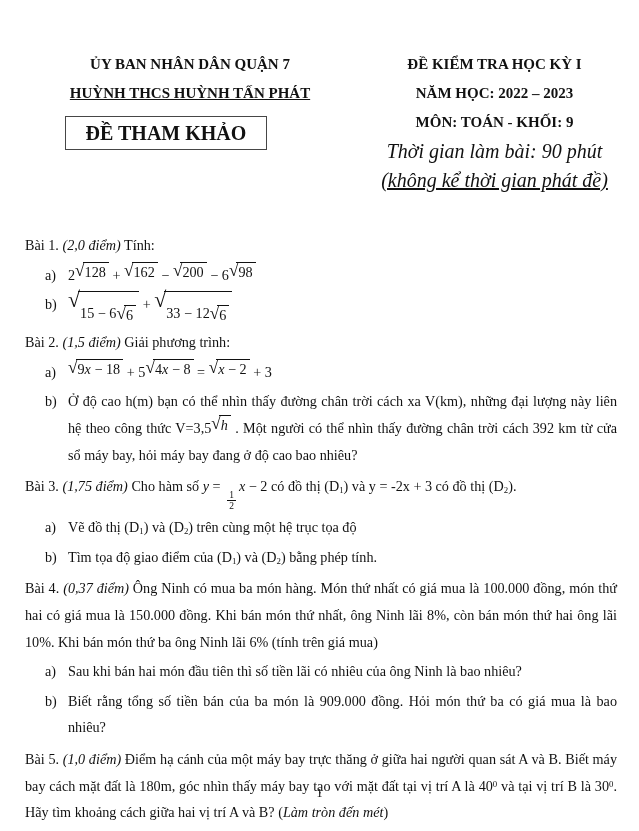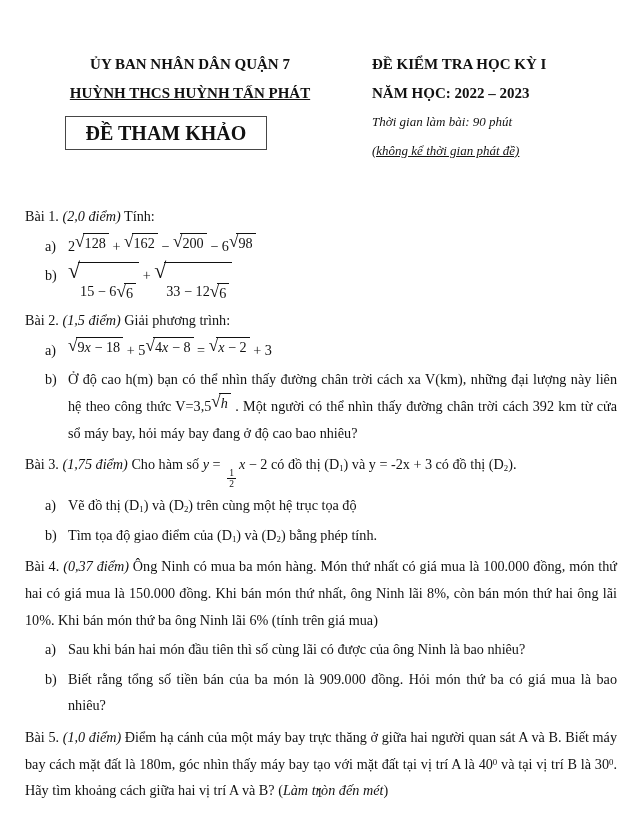--- a/index.html
+++ b/index.html
@@ -11,25 +11,25 @@
     color:#111;
     font-family:"Liberation Serif","DejaVu Serif",serif;
     box-sizing:border-box;
     padding:54px 22px 0 25px;
     overflow:hidden;
   }
 
   
   .header { display:flex; align-items:flex-start; }
   .header-left { width:330px; text-align:center; flex:none; }
-  .header-right { flex:1; text-align:left; padding-left:17px; }
+  .header-right { flex:1; text-align:center; padding-left:17px; }
   .h-line { font-size:15px; line-height:20px; margin-bottom:9px; }
   .h-bold { font-weight:bold; }
   .h-underline { text-decoration:underline; }
-  .h-italic { font-style:italic; font-weight:normal; font-size:13px; }
+  .h-italic { font-style:italic; font-weight:normal; font-size:20px; }
   .exam-box-wrap { margin-top:13px; margin-right:48px; }
   .exam-box {
     display:inline-block;
     border:1.5px solid #464646;
     padding:5px 20px 4px 20px;
     font-weight:bold; font-size:20px;
   }
 
   
   .doc { margin-top:33px; font-size:14.2px; line-height:26.6px; }
@@ -48,21 +48,21 @@
   .sqrt { display:inline-block; white-space:nowrap; }
   .sqrt .sg {
     display:inline-block; font-size:1.22em; line-height:1;
     vertical-align:top; margin-right:-2px; position:relative; top:0px;
   }
   .sqrt .bar {
     display:inline-block; border-top:1.4px solid #111;
     line-height:1.2; padding:1px 3px 0 2px; vertical-align:top;
   }
   .sqrt.deep > .sg { font-size:1.55em; top:-2px; }
-  .sqrt.deep > .bar { padding-top:20px;font-family:Liberation Serif, serif; }
+  .sqrt.deep > .bar { padding-top:13px;font-family:Liberation Serif, serif; }
 
   
   .frac {
     display:inline-flex; flex-direction:column; align-items:center;
     vertical-align:-7px; font-size:9.5px; line-height:10px; margin:0 3px;
   }
   .frac .fn { border-bottom:1px solid #111; padding:0 2px; }
   .frac .fd { padding:0 2px; }
 
   sup, sub { font-size:0.62em; line-height:0; }
@@ -82,20 +82,21 @@
     <div class="header-left">
       <div class="h-line h-bold">ỦY BAN NHÂN DÂN QUẬN 7</div>
       <div class="h-line h-bold h-underline">HUỲNH THCS HUỲNH TẤN PHÁT</div>
       <div class="exam-box-wrap">
         <span class="exam-box">ĐỀ THAM KHẢO</span>
       </div>
     </div>
     <div class="header-right">
       <div class="h-line h-bold">ĐỀ KIỂM TRA HỌC KỲ I</div>
       <div class="h-line h-bold">NĂM HỌC: 2022 – 2023</div>
+      <div class="h-line h-bold">MÔN: TOÁN  - KHỐI: 9</div>
       <div class="h-line h-italic">Thời gian làm bài: 90 phút</div>
       <div class="h-line h-italic h-underline">(không kể thời gian phát đề)</div>
     </div>
   </div>
 
   <div class="doc">
       <div class="blk heading"><span class="tk-b">Bài 1. </span><span class="tk-i">(2,0 điểm)</span><span class="tk-t"> Tính:</span></div>
       <div class="blk item">
         <span class="lbl">a)</span>
         <span class="txt"><span class="tk-t">2</span><span class="sqrt"><span class="sg">√</span><span class="bar"><span class="tk-t">128</span></span></span><span class="tk-t"> + </span><span class="sqrt"><span class="sg">√</span><span class="bar"><span class="tk-t">162</span></span></span><span class="tk-t"> − </span><span class="sqrt"><span class="sg">√</span><span class="bar"><span class="tk-t">200</span></span></span><span class="tk-t"> − 6</span><span class="sqrt"><span class="sg">√</span><span class="bar"><span class="tk-t">98</span></span></span></span>
@@ -121,21 +122,21 @@
         <span class="lbl">a)</span>
         <span class="txt"><span class="tk-t">Vẽ đồ thị (D</span><sub>1</sub><span class="tk-t">) và (D</span><sub>2</sub><span class="tk-t">) trên cùng một hệ trục tọa độ</span></span>
       </div>
       <div class="blk item">
         <span class="lbl">b)</span>
         <span class="txt"><span class="tk-t">Tìm tọa độ giao điểm của (D</span><sub>1</sub><span class="tk-t">) và (D</span><sub>2</sub><span class="tk-t">) bằng phép tính.</span></span>
       </div>
       <div class="blk para"><span class="tk-b">Bài 4. </span><span class="tk-i">(0,37 điểm)</span><span class="tk-t"> Ông Ninh có mua ba món hàng. Món thứ nhất có giá mua là 100.000 đồng, món thứ hai có giá mua là 150.000 đồng. Khi bán món thứ nhất, ông Ninh lãi 8%, còn bán món thứ hai ông lãi 10%. Khi bán món thứ ba ông Ninh lãi 6% (tính trên giá mua)</span></div>
       <div class="blk item">
         <span class="lbl">a)</span>
-        <span class="txt"><span class="tk-t">Sau khi bán hai món đầu tiên thì số cùng lãi có được của ông Ninh là bao nhiêu?</span></span>
+        <span class="txt"><span class="tk-t">Sau khi bán hai món đầu tiên thì số tiền lãi có nhiêu của ông Ninh là bao nhiêu?</span></span>
       </div>
       <div class="blk item">
         <span class="lbl">b)</span>
         <span class="txt"><span class="tk-t">Biết rằng tổng số tiền bán của ba món là 909.000 đồng. Hỏi món thứ ba có giá mua là bao nhiêu?</span></span>
       </div>
       <div class="blk para"><span class="tk-b">Bài 5. </span><span class="tk-i">(1,0 điểm)</span><span class="tk-t"> Điểm hạ cánh của một máy bay trực thăng ở giữa hai người quan sát A và B. Biết máy bay cách mặt đất là 180m, góc nhìn thấy máy bay tạo với mặt đất tại vị trí A là 40</span><sup>0</sup><span class="tk-t"> và tại vị trí B là 30</span><sup>0</sup><span class="tk-t">. Hãy tìm khoảng cách giữa hai vị trí A và B? (</span><span class="tk-i">Làm tròn đến mét</span><span class="tk-t">)</span></div>
     </div>
 
   <div class="page-num">1</div>
 </div>

